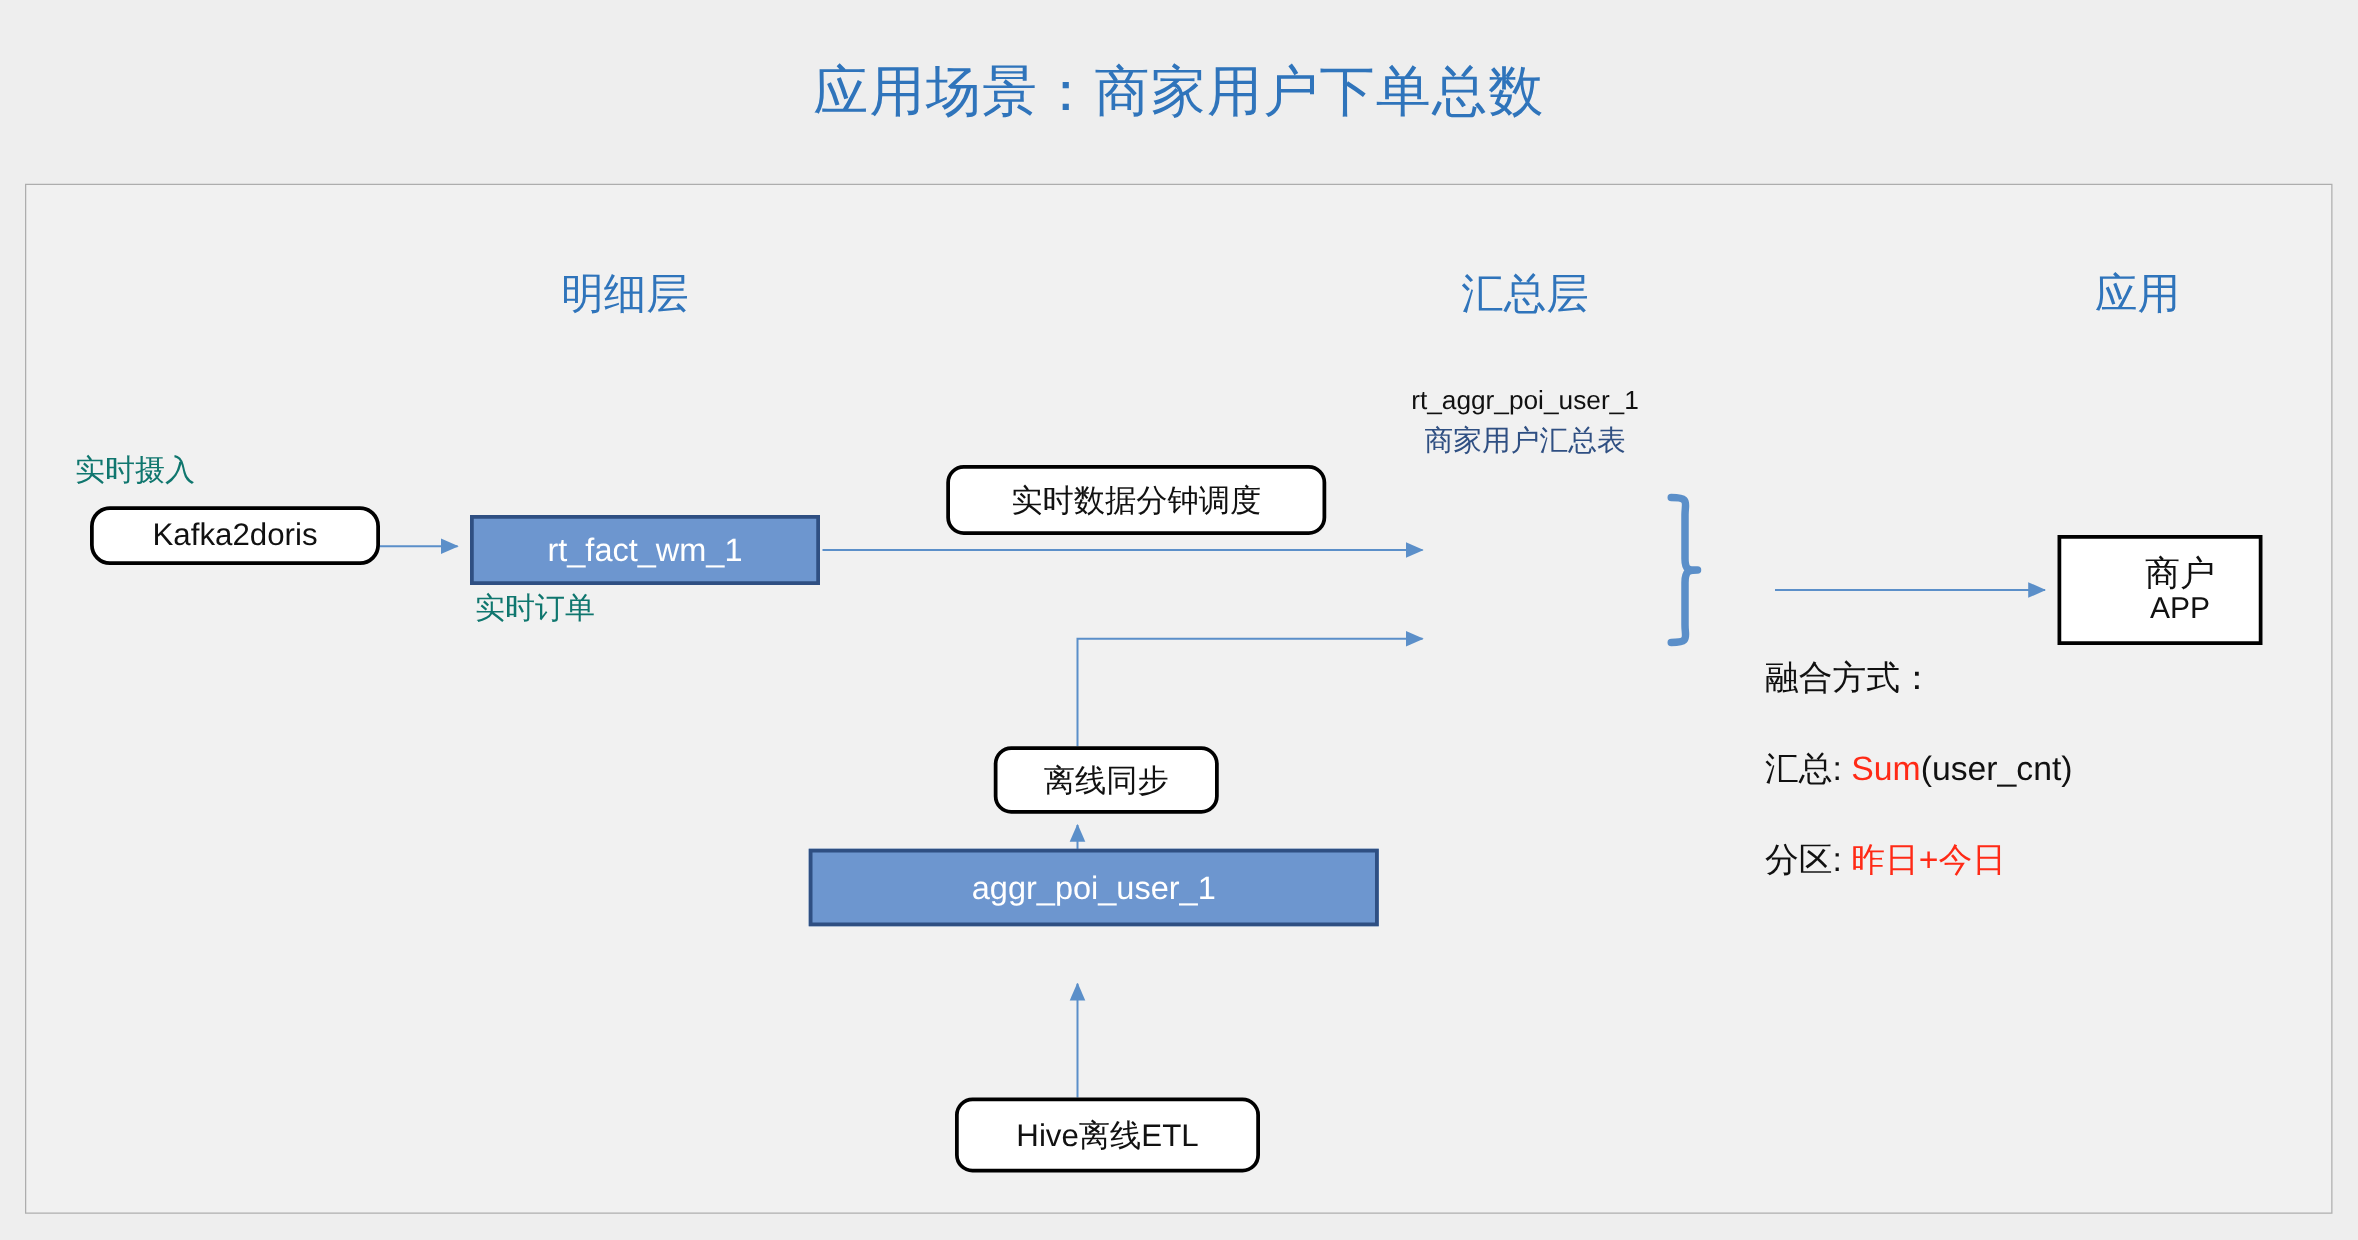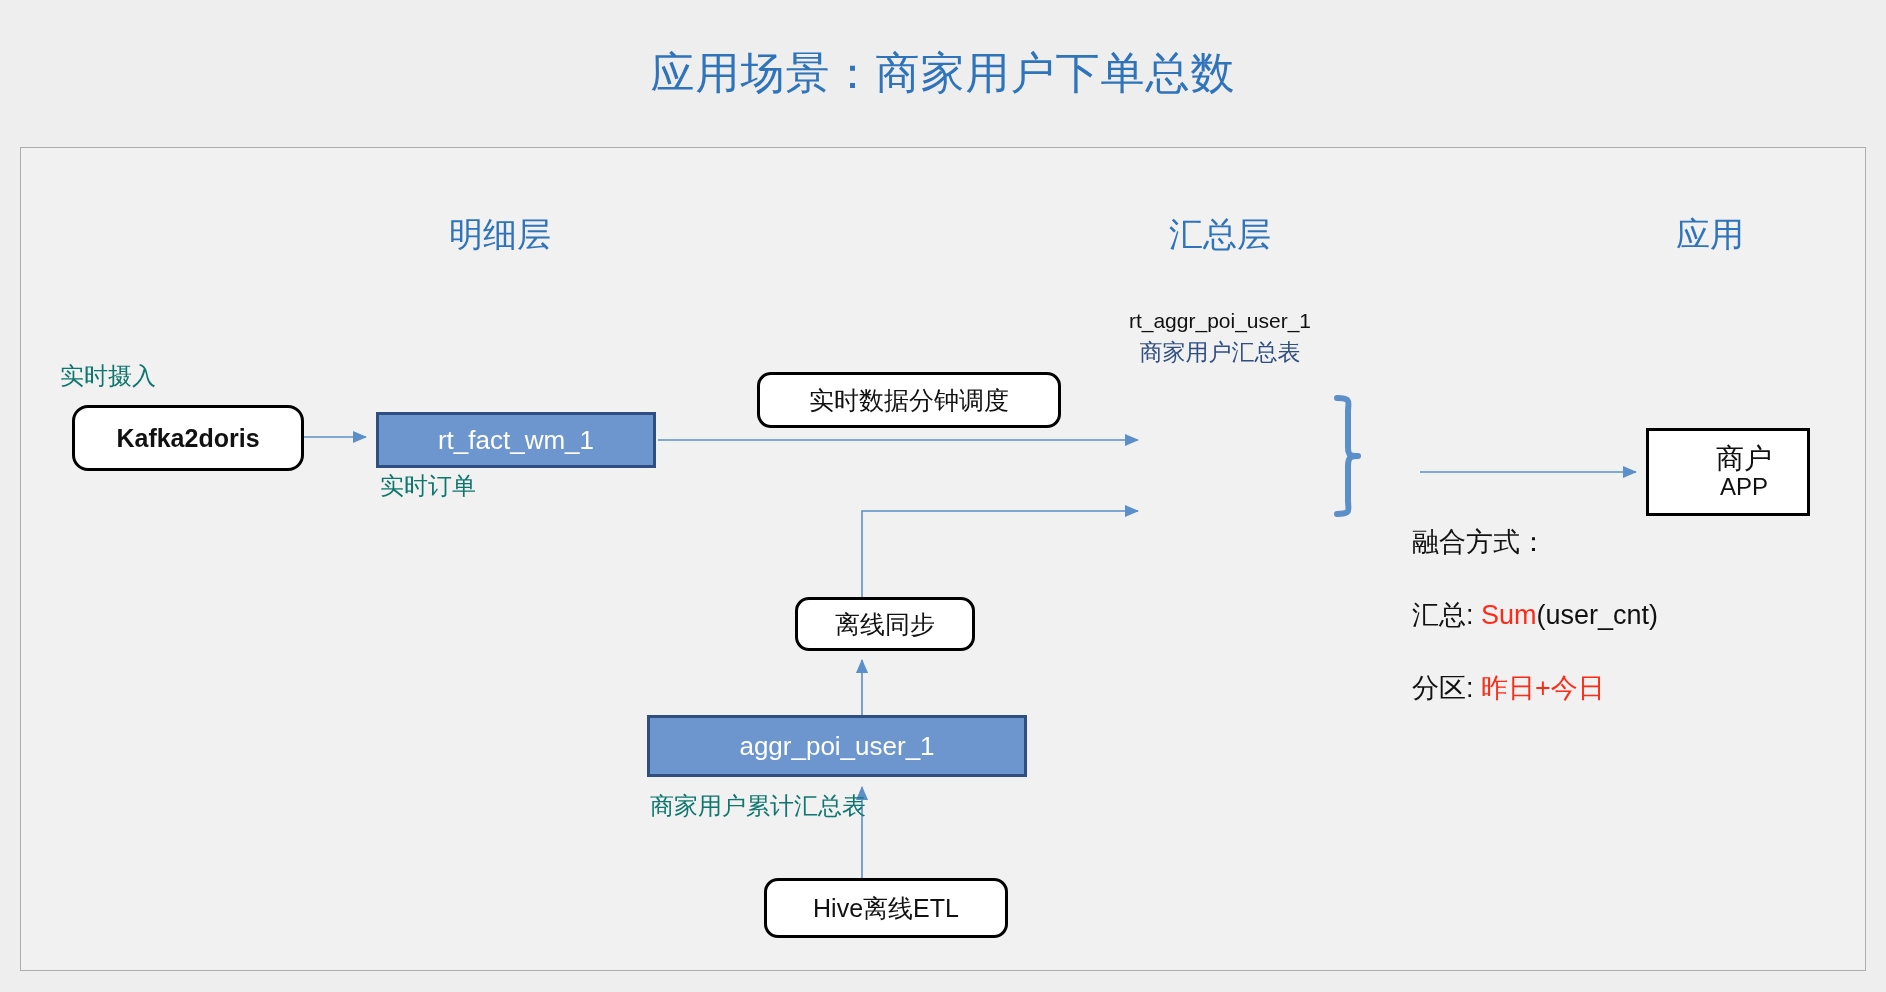--- a/index.html
+++ b/index.html
@@ -76,40 +76,40 @@
     border-radius: 16px;
     box-sizing: border-box;
     display: flex;
     align-items: center;
     justify-content: center;
     font-size: 25px;
     color: #111111;
     white-space: nowrap;
     margin-left: 24px;
   }
-  #box-kafka    { left: 48px;  top: 405px; width: 232px; height: 66px; font-weight: bold; }
+  #box-kafka    { left: 48px;  top: 405px; width: 232px; height: 47px; }
   #box-sched    { left: 733px; top: 372px; width: 304px; height: 56px; border-radius: 14px;}
   #box-offline  { left: 771px; top: 597px; width: 180px; height: 54px; border-radius: 14px;}
   #box-hive     { left: 740px; top: 878px; width: 244px; height: 60px; border-radius: 14px;}
 
   
   .bluebox {
     position: absolute;
     background: #6d96cf;
     border: 3px solid #2f4f82;
     box-sizing: border-box;
     display: flex;
     align-items: center;
     justify-content: center;
     font-size: 26px;
     color: #ffffff;
     white-space: nowrap;
   }
   #box-rtfact   { left: 376px; top: 412px; width: 280px; height: 56px; }
-  #box-aggrpoi  { left: 647px; top: 715px; width: 380px; height: 62px; }
+  #box-aggrpoi  { left: 647px; top: 679px; width: 456px; height: 62px; }
 
   
   #box-app {
     position: absolute;
     left: 1646px; top: 428px;
     width: 164px; height: 88px;
     background: #ffffff;
     border: 3px solid #000000;
     box-sizing: border-box;
     display: flex;
@@ -264,21 +264,20 @@
                L1348,447
                C1348,457 1352,456 1358,456
                C1352,456 1348,456 1348,466
                L1348,500
                C1348,510 1352,514 1337,514" stroke="#5b8fc9" stroke-width="6" fill="none" stroke-linecap="round" stroke-linejoin="round"></path>
     </g>
   </svg>
 
   <div class="caption" id="cap-ingest">实时摄入</div>
   <div class="caption" id="cap-rtorder">实时订单</div>
-  <div class="caption" id="cap-aggrdesc">商家用户累计汇总表</div>
 
   <div class="rbox" id="box-kafka">
     <span>Kafka2doris</span>
   </div>
 
   <div class="bluebox" id="box-rtfact">
     <span>rt_fact_wm_1</span>
   </div>
 
   <div class="rbox" id="box-sched">

